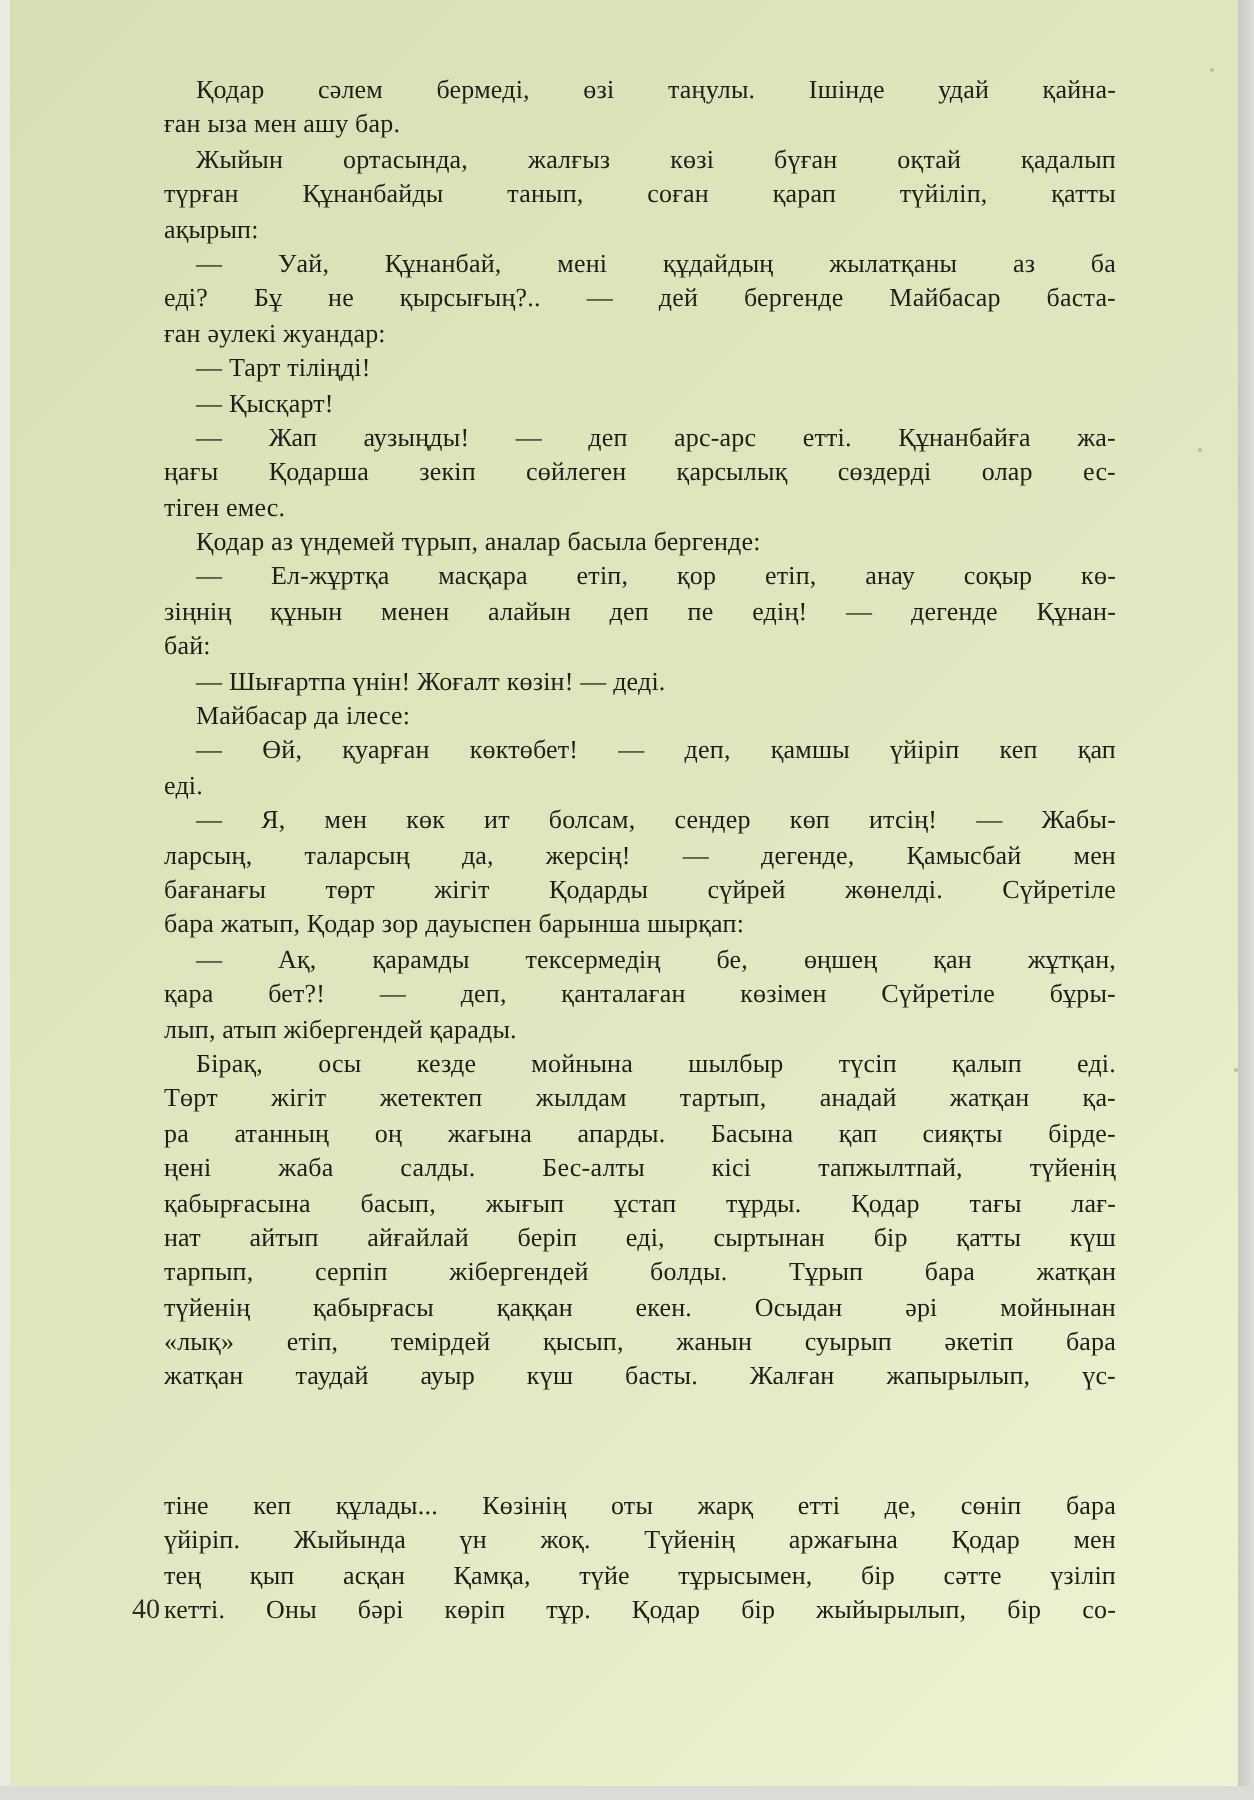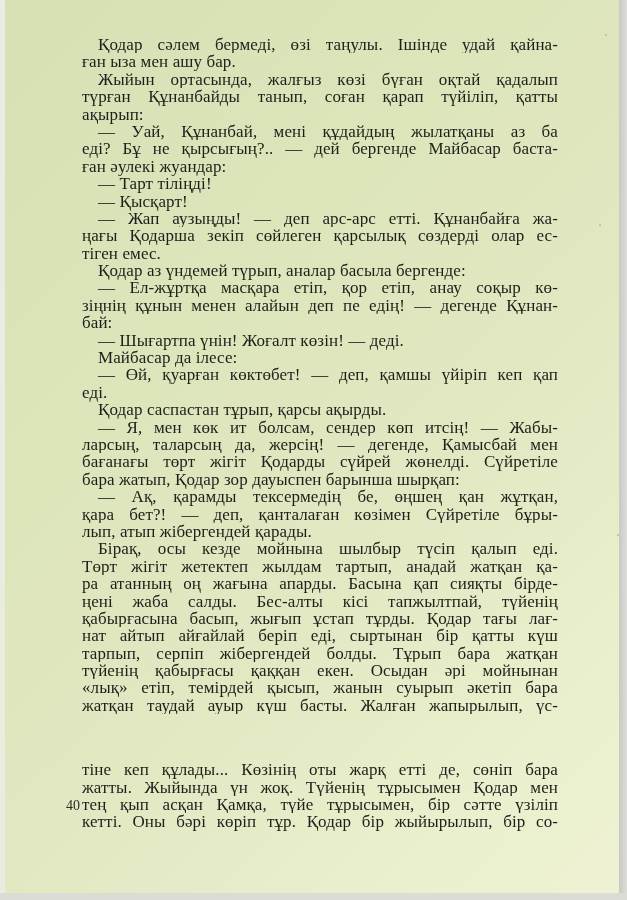--- a/index.html
+++ b/index.html
@@ -48,21 +48,21 @@
   }
   .text-block {
     position: absolute;
     left: 82px;
     top: 36px;
     width: 476px;
   }
   .line {
     height: 17.4px;
     line-height: 17.4px;
-    font-size: 17px;
+    font-size: 13px;
     color: #1d1f1a;
     white-space: nowrap;
     text-align: justify;
     text-align-last: justify;
     letter-spacing: 0.1px;
   }
   .line.last {
     text-align-last: left;
   }
   .line.indent {
@@ -111,37 +111,36 @@
     <div class="line" style="white-space: normal; overflow: hidden;">ңағы Қодарша зекіп сөйлеген қарсылық сөздерді олар ес-</div>
     <div class="line last">тіген емес.</div>
     <div class="line indent last">Қодар аз үндемей түрып, аналар басыла бергенде:</div>
     <div class="line indent" style="white-space: normal; overflow: hidden;">— Ел-жұртқа масқара етіп, қор етіп, анау соқыр кө-</div>
     <div class="line" style="white-space: normal; overflow: hidden;">зіңнің құнын менен алайын деп пе едің! — дегенде Құнан-</div>
     <div class="line last">бай:</div>
     <div class="line indent last">— Шығартпа үнін! Жоғалт көзін! — деді.</div>
     <div class="line indent last">Майбасар да ілесе:</div>
     <div class="line indent" style="white-space: normal; overflow: hidden;">— Өй, қуарған көктөбет! — деп, қамшы үйіріп кеп қап</div>
     <div class="line last">еді.</div>
-    <div class="line indent last">Қодар саспастан тұрып, қарсы ақырды.</div>
     <div class="line indent" style="white-space: normal; overflow: hidden;">— Я, мен көк ит болсам, сендер көп итсің! — Жабы-</div>
     <div class="line" style="white-space: normal; overflow: hidden;">ларсың, таларсың да, жерсің! — дегенде, Қамысбай мен</div>
     <div class="line" style="white-space: normal; overflow: hidden;">бағанағы төрт жігіт Қодарды сүйрей жөнелді. Сүйретіле</div>
     <div class="line last">бара жатып, Қодар зор дауыспен барынша шырқап:</div>
     <div class="line indent" style="white-space: normal; overflow: hidden;">— Ақ, қарамды тексермедің бе, өңшең қан жұтқан,</div>
     <div class="line" style="white-space: normal; overflow: hidden;">қара бет?! — деп, қанталаған көзімен Сүйретіле бұры-</div>
     <div class="line last">лып, атып жібергендей қарады.</div>
     <div class="line indent" style="white-space: normal; overflow: hidden;">Бірақ, осы кезде мойнына шылбыр түсіп қалып еді.</div>
     <div class="line" style="white-space: normal; overflow: hidden;">Төрт жігіт жетектеп жылдам тартып, анадай жатқан қа-</div>
     <div class="line" style="white-space: normal; overflow: hidden;">ра атанның оң жағына апарды. Басына қап сияқты бірде-</div>
     <div class="line" style="white-space: normal; overflow: hidden;">ңені жаба салды. Бес-алты кісі тапжылтпай, түйенің</div>
     <div class="line" style="white-space: normal; overflow: hidden;">қабырғасына басып, жығып ұстап тұрды. Қодар тағы лағ-</div>
     <div class="line" style="white-space: normal; overflow: hidden;">нат айтып айғайлай беріп еді, сыртынан бір қатты күш</div>
     <div class="line" style="white-space: normal; overflow: hidden;">тарпып, серпіп жібергендей болды. Тұрып бара жатқан</div>
     <div class="line" style="white-space: normal; overflow: hidden;">түйенің қабырғасы қаққан екен. Осыдан әрі мойнынан</div>
     <div class="line" style="white-space: normal; overflow: hidden;">«лық» етіп, темірдей қысып, жанын суырып әкетіп бара</div>
     <div class="line" style="white-space: normal; overflow: hidden;">жатқан таудай ауыр күш басты. Жалған жапырылып, үс-</div>
     <div class="line" style="white-space: normal; overflow: hidden; margin-top: 47px;">тіне кеп құлады... Көзінің оты жарқ етті де, сөніп бара</div>
-    <div class="line" style="white-space: normal; overflow: hidden;">жатты. Жыйында үн жоқ. Түйенің тұрысымен Қодар мен</div>
+    <div class="line" style="white-space: normal; overflow: hidden;">үйіріп. Жыйында үн жоқ. Түйенің аржағына Қодар мен</div>
     <div class="line" style="white-space: normal; overflow: hidden;">тең қып асқан Қамқа, түйе тұрысымен, бір сәтте үзіліп</div>
     <div class="line" style="white-space: normal; overflow: hidden;">кетті. Оны бәрі көріп тұр. Қодар бір жыйырылып, бір со-</div>
   </div>
 
 <div class="page-number">40</div>
 
 </body></html>

